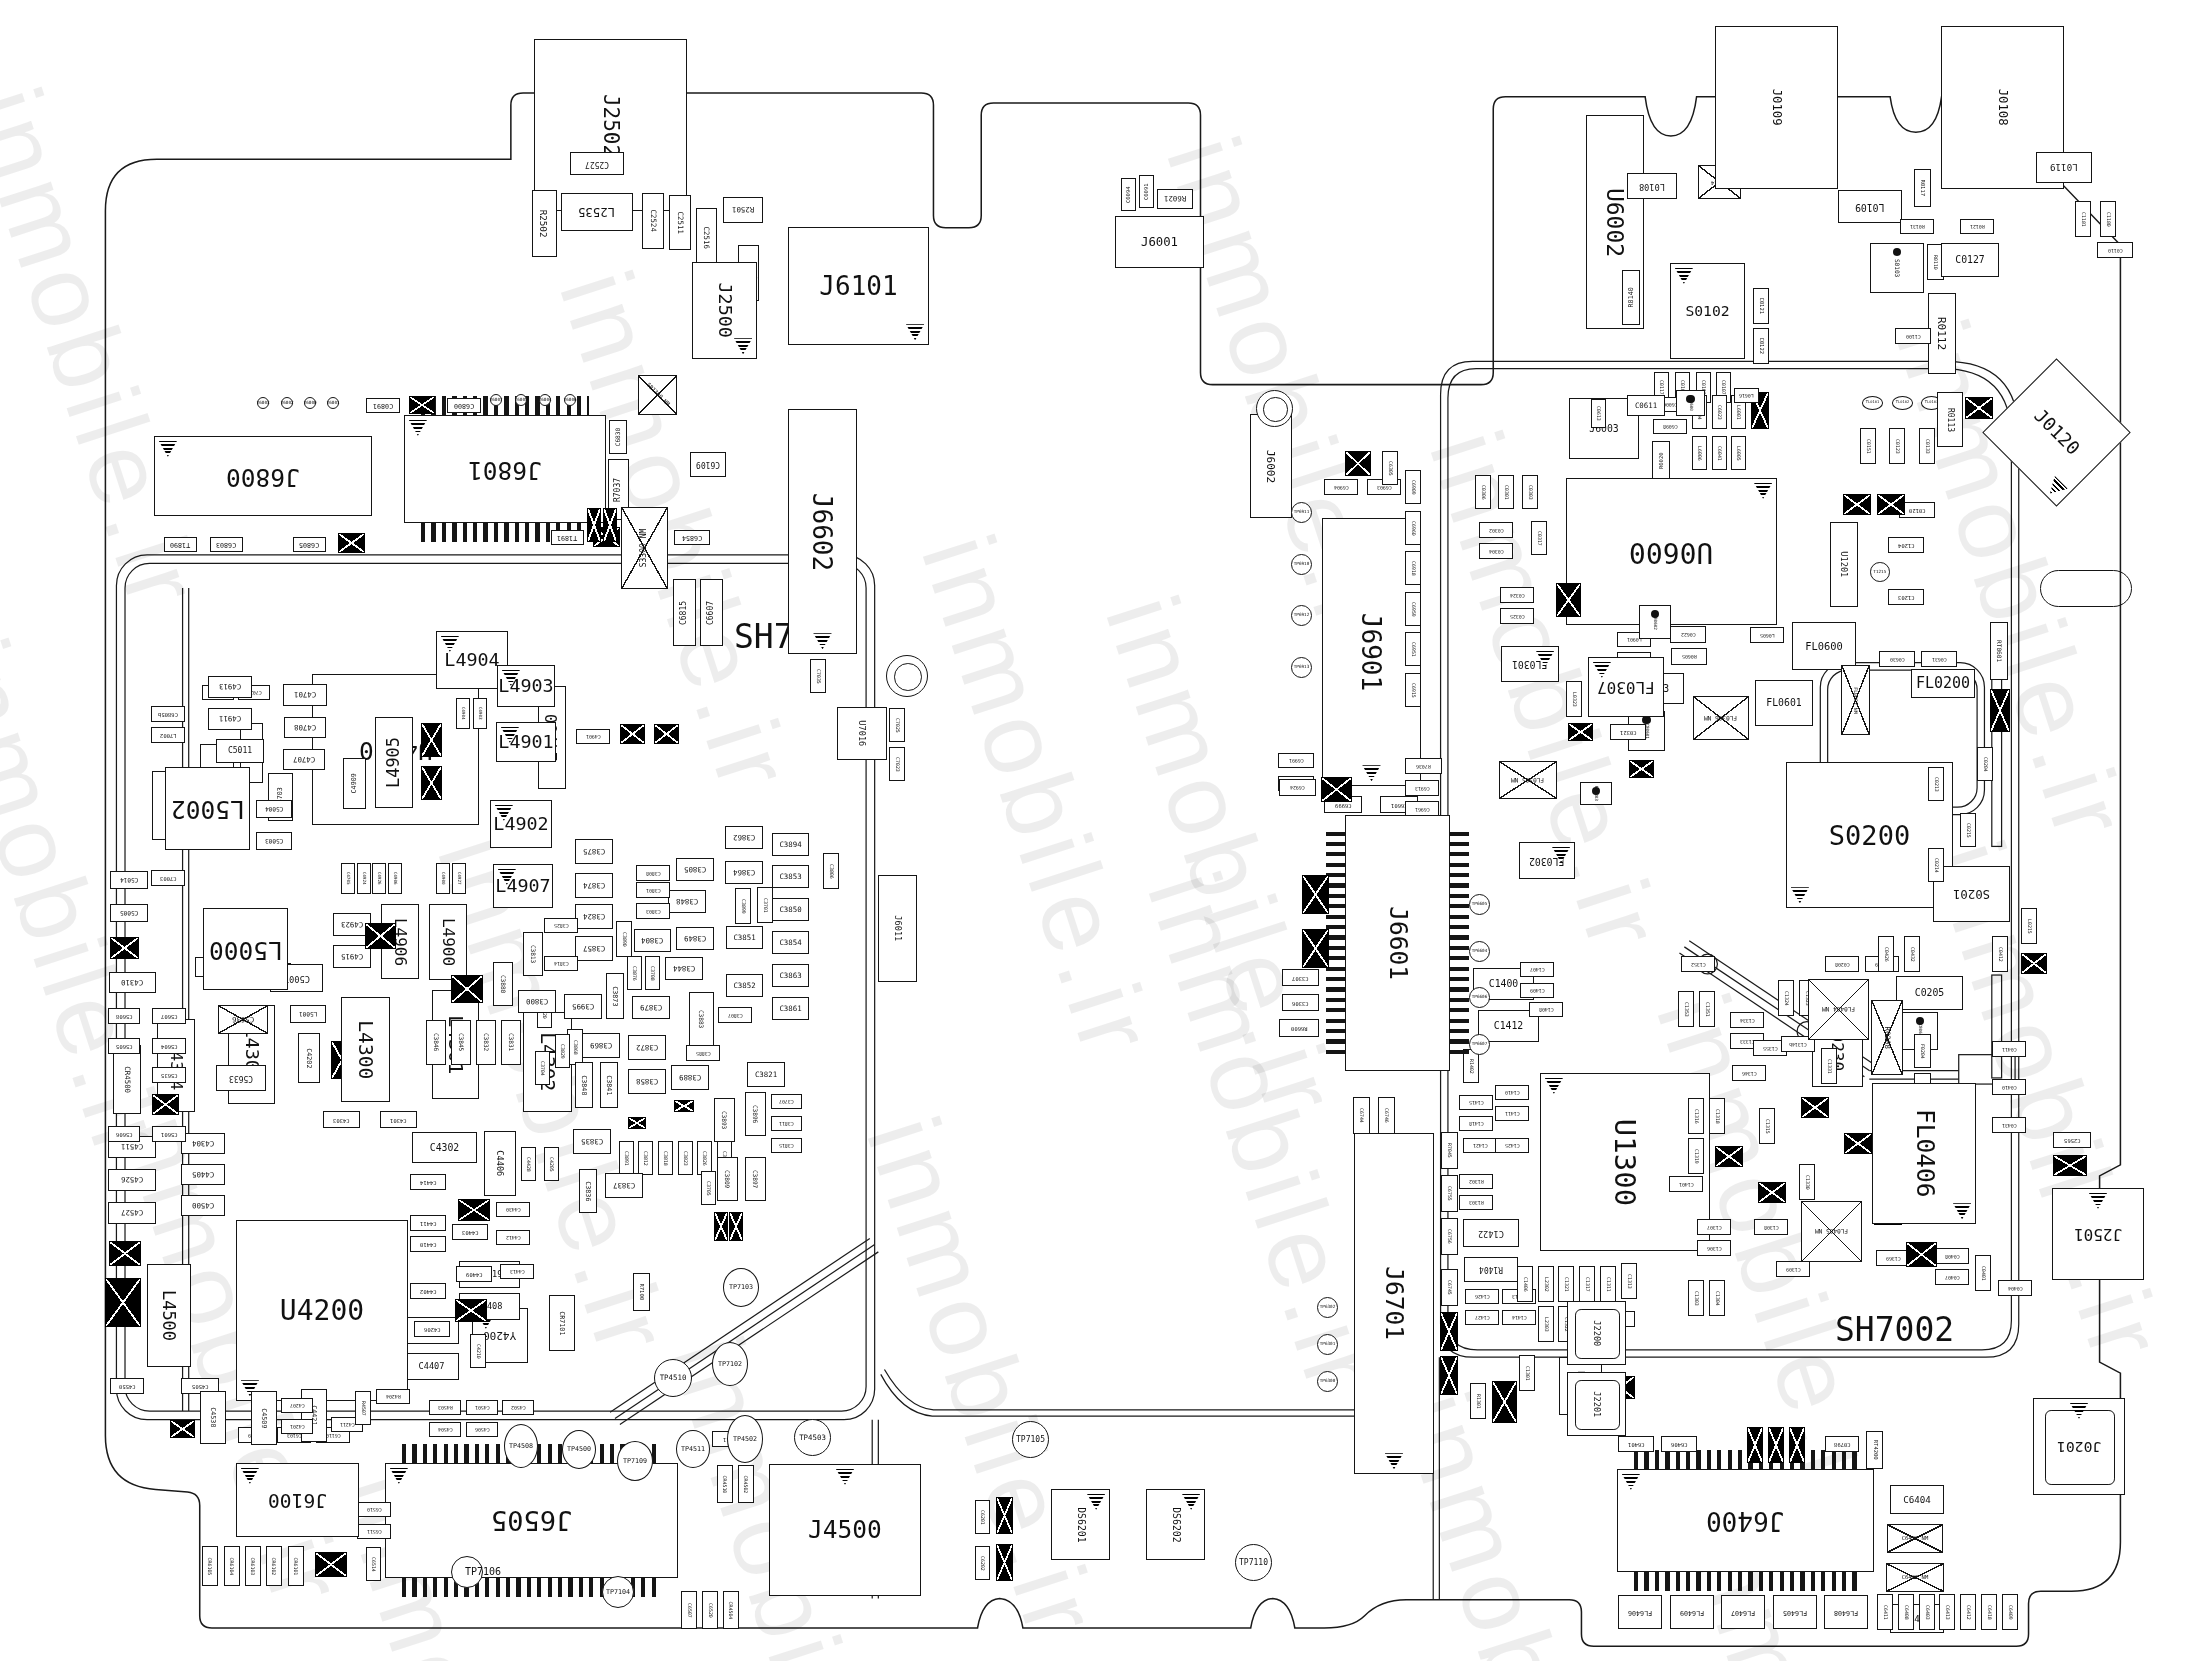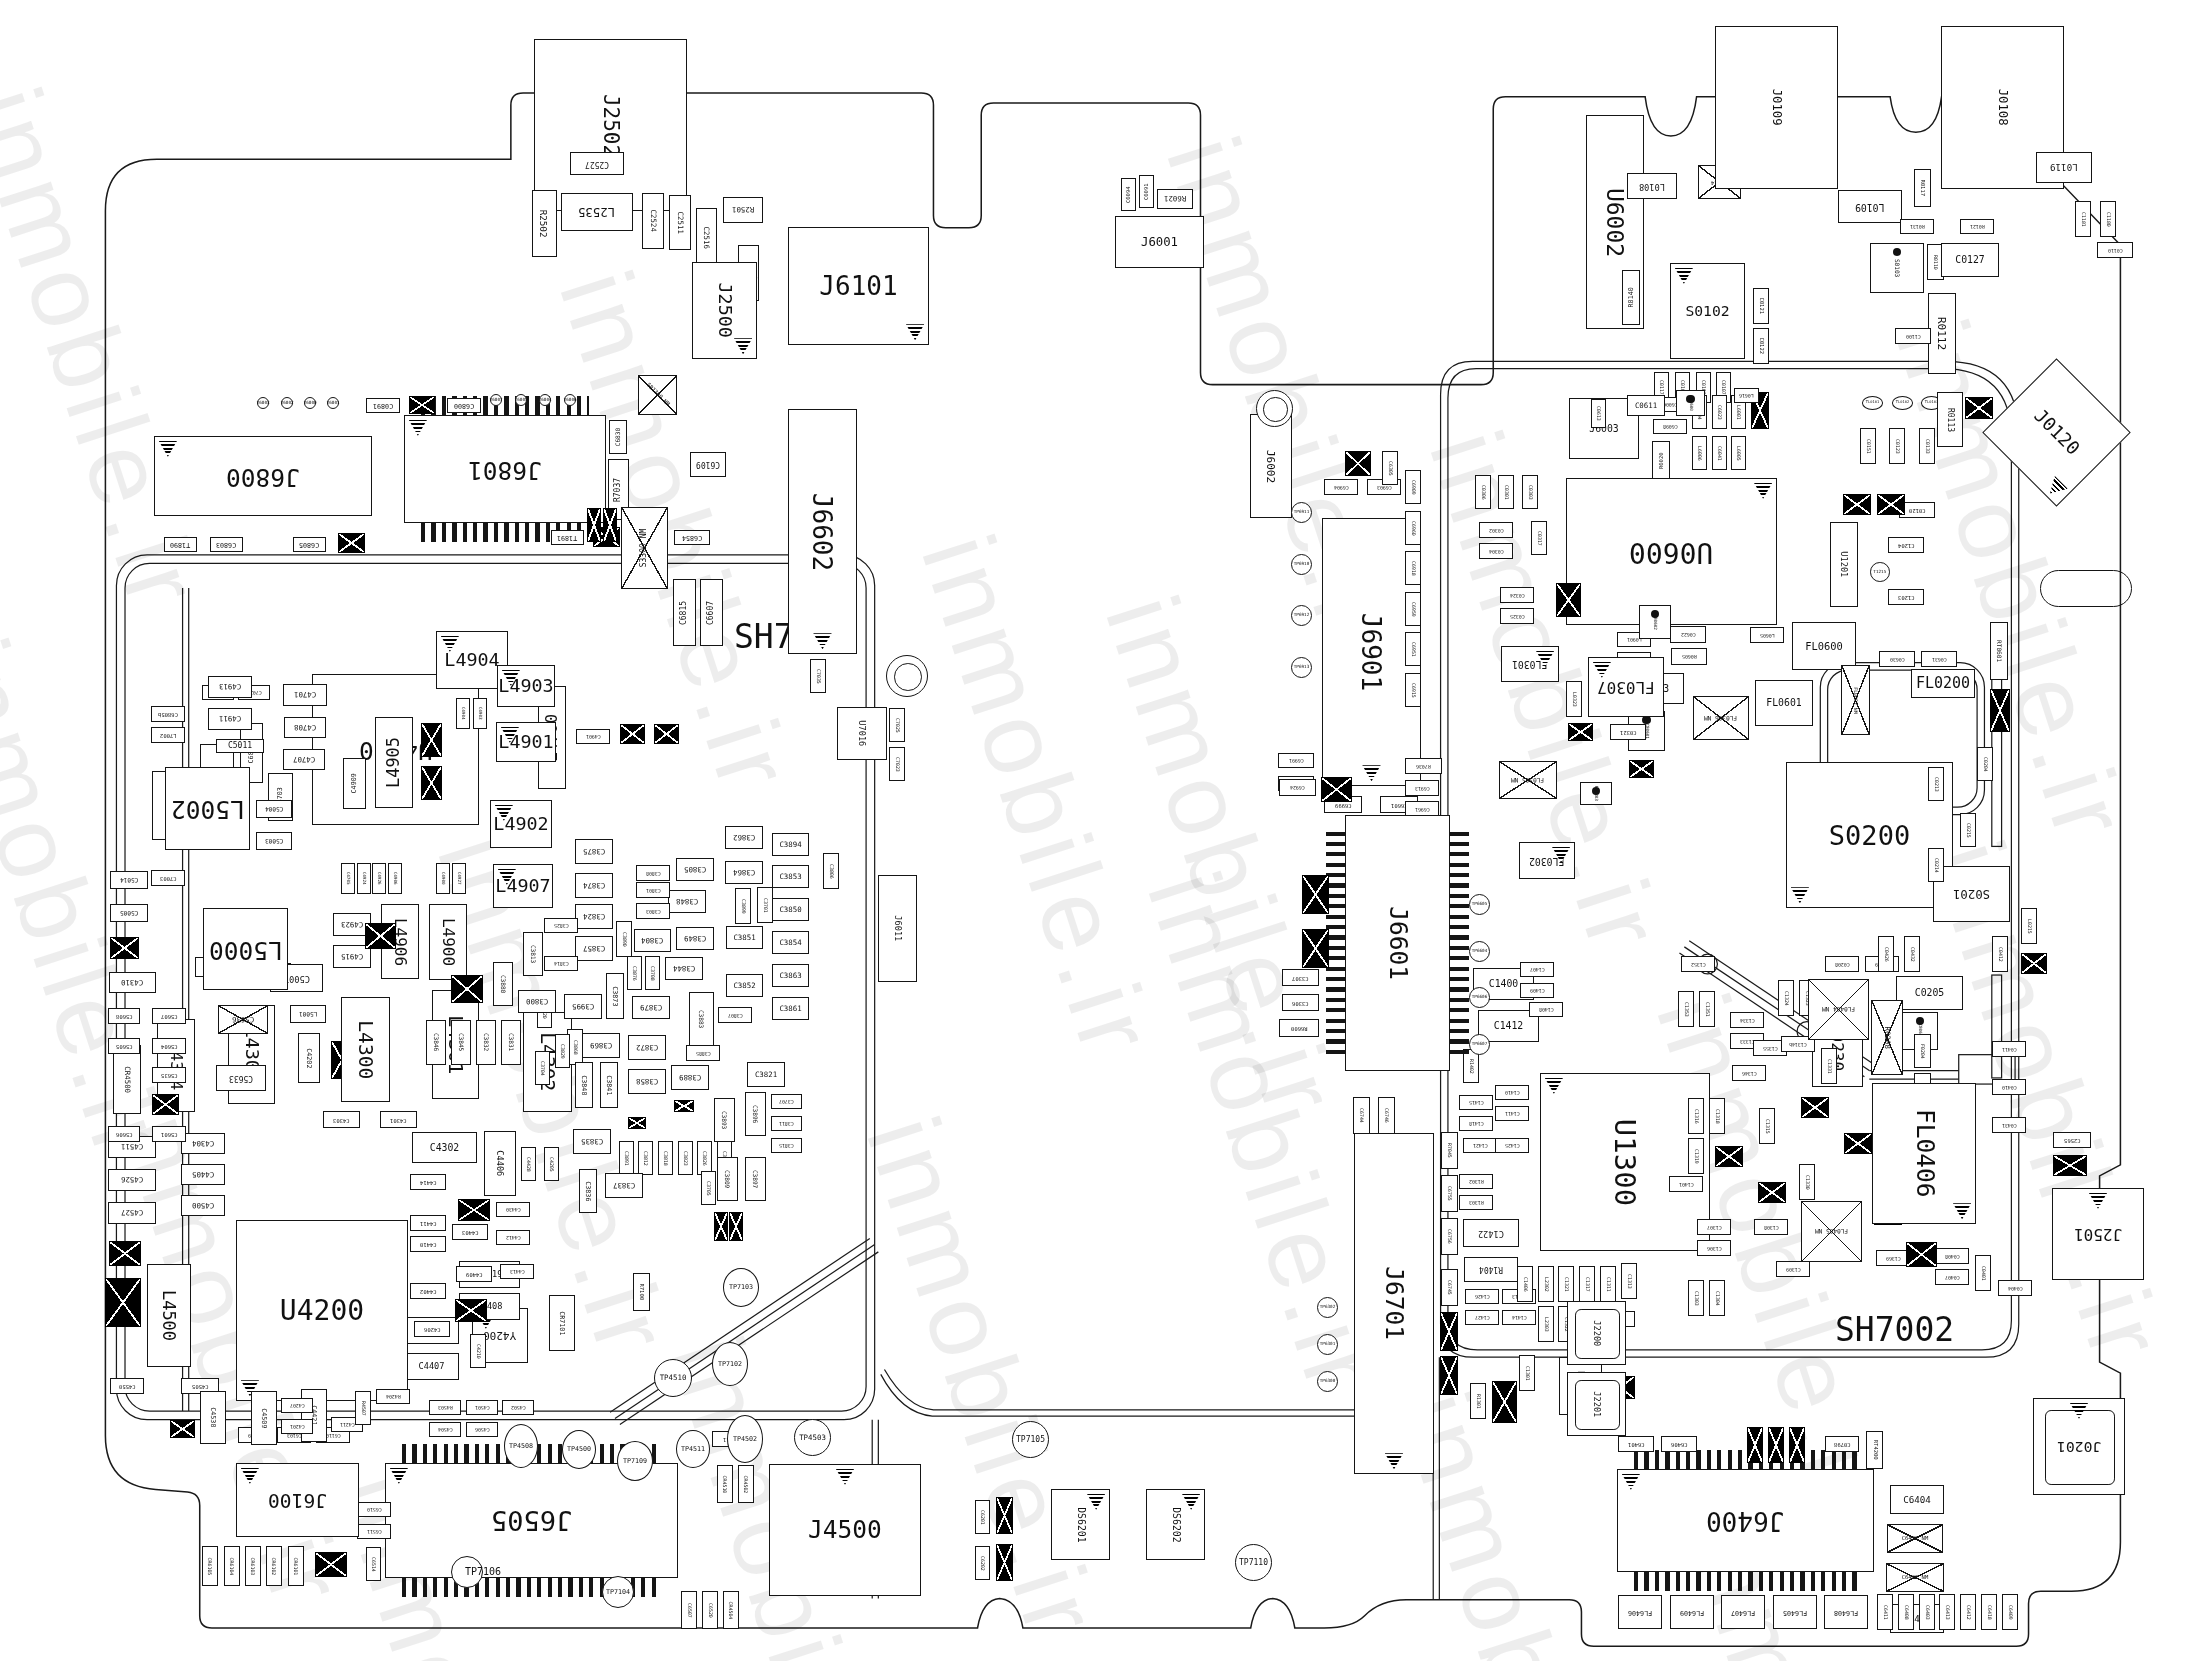--- a/index.html
+++ b/index.html
@@ -1207,21 +1207,21 @@
       </div>
       <div class="comp k-p" style="left: 151px; top: 870px; width: 34px; height: 16px;">
         <span class="lbl" style="font-size: 5.5px; transform: rotate(180deg);">C7003</span>
       </div>
       <div class="comp k-p" style="left: 208px; top: 676px; width: 44px; height: 22px;">
         <span class="lbl" style="font-size: 7.4px; transform: rotate(180deg);">C4913</span>
       </div>
       <div class="comp k-p" style="left: 208px; top: 708px; width: 44px; height: 22px;">
         <span class="lbl" style="font-size: 7.4px; transform: rotate(180deg);">C4911</span>
       </div>
-      <div class="comp k-p" style="left: 216px; top: 739px; width: 48px; height: 14px;">
+      <div class="comp k-p" style="left: 216px; top: 739px; width: 48px; height: 24px;">
         <span class="lbl" style="font-size: 8px;">C5011</span>
       </div>
       <div class="comp k-p" style="left: 283px; top: 684px; width: 44px; height: 22px;">
         <span class="lbl" style="font-size: 7.4px; transform: rotate(180deg);">C4701</span>
       </div>
       <div class="comp k-p" style="left: 284px; top: 717px; width: 42px; height: 21px;">
         <span class="lbl" style="font-size: 7.4px; transform: rotate(180deg);">C4708</span>
       </div>
       <div class="comp k-p" style="left: 283px; top: 749px; width: 42px; height: 21px;">
         <span class="lbl" style="font-size: 7.4px; transform: rotate(180deg);">C4707</span>

